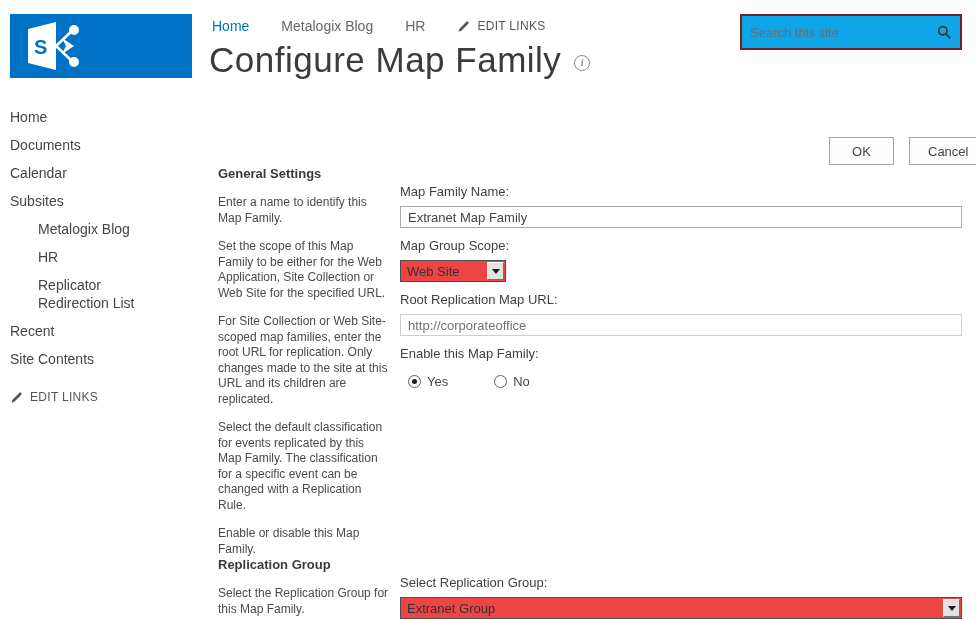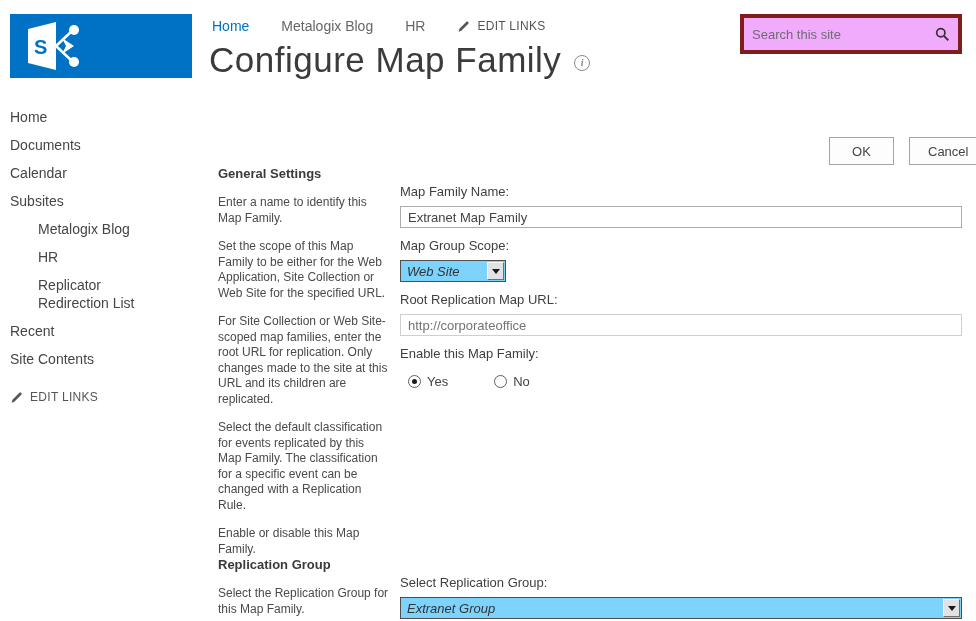--- a/index.html
+++ b/index.html
@@ -22,21 +22,21 @@
   .topnav {
     position:absolute; left:212px; top:16px; height:20px;
     display:flex; align-items:center; gap:32px; font-size:14px;
   }
   .topnav .nav-link { color:#666; cursor:pointer; white-space:nowrap; }
   .topnav .nav-link.active { color:#0072c6; }
   .editlinks { display:flex; align-items:center; gap:7px; color:#555;
     font-size:12px; letter-spacing:.3px; cursor:pointer; white-space:nowrap; }
   .searchbox {
     position:absolute; left:740px; top:14px; width:222px; height:25px;
-    border:4px solid #7f1d1d; background:#f0abfc;
+    border:2px solid #7f1d1d; background:#0ea5e9;
     display:flex; align-items:center; padding:16px 8px;
   }
   .searchbox input {
     border:none; outline:none; flex:1; font-size:13px; color:#444;
     font-family:inherit; background:transparent;
   }
   .searchbox input::placeholder { color:#6d6d6d; opacity:1; }
   .search-icon { flex:0 0 auto; margin-left:6px; cursor:pointer; display:flex; }
 
   .page-title {
@@ -77,23 +77,23 @@
   .f-label { font-size:13px; color:#3f3f3f; line-height:16px; margin:10px 0 6px; }
   .f-label:first-child { margin-top:0; }
   .txt-input {
     width:100%; height:22px; border:1px solid #ababab; background:#fff;
     font-size:13px; color:#444; font-family:inherit; padding:0 7px; outline:none;
     display:block;
   }
   .txt-input.muted { color:#737373; border-color:#cfcfcf; }
 
   .win-select {
-    position:relative; height:22px; border:1px solid #4f4f4f; background:#7dd3fc;
+    position:relative; height:22px; border:1px solid #4f4f4f; background:#ef4444;
     font-size:13px; color:#333; display:flex; align-items:center;
-    padding:0 28px 0 6px; cursor:pointer;font-style:italic;
+    padding:0 28px 0 6px; cursor:pointer;
   }
   .win-select.small { width:106px; }
   .win-select.wide { width:100%; }
   .arrow-btn {
     position:absolute; right:1px; top:1px; bottom:1px; width:17px;
     background:#e2e2e2;
     border:1px solid; border-color:#f6f6f6 #6f6f6f #6f6f6f #f6f6f6;
     display:flex; align-items:center; justify-content:center;
   }
   .tri { width:0; height:0; border-left:4px solid transparent;

